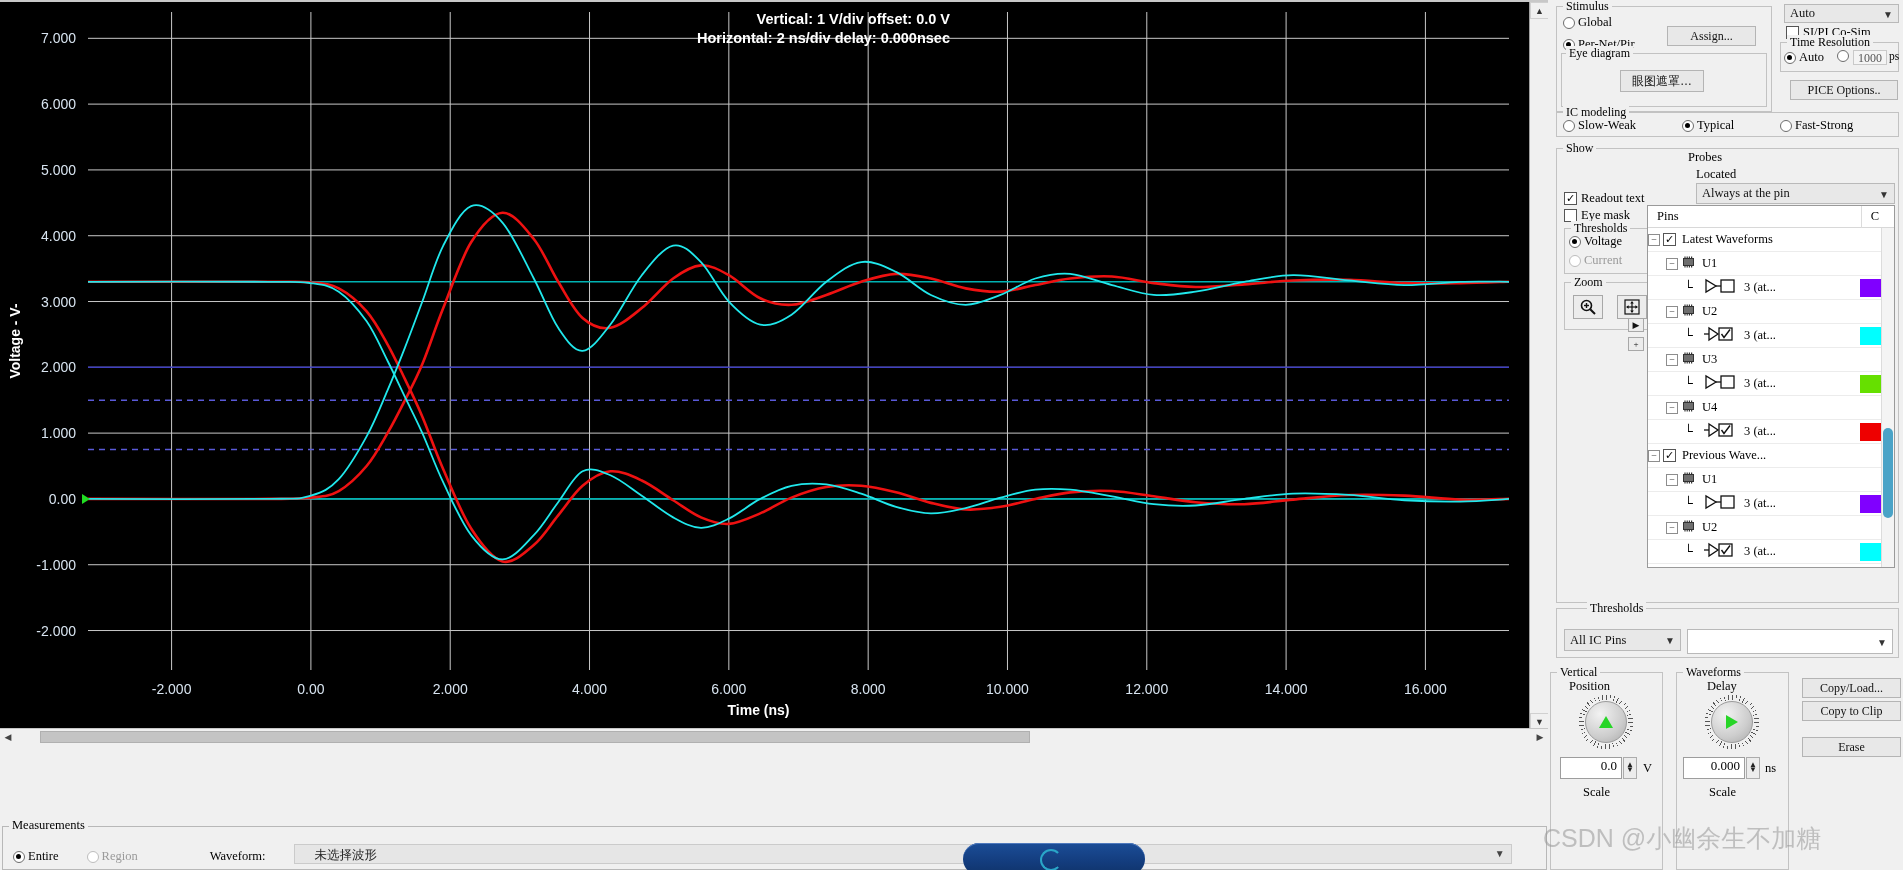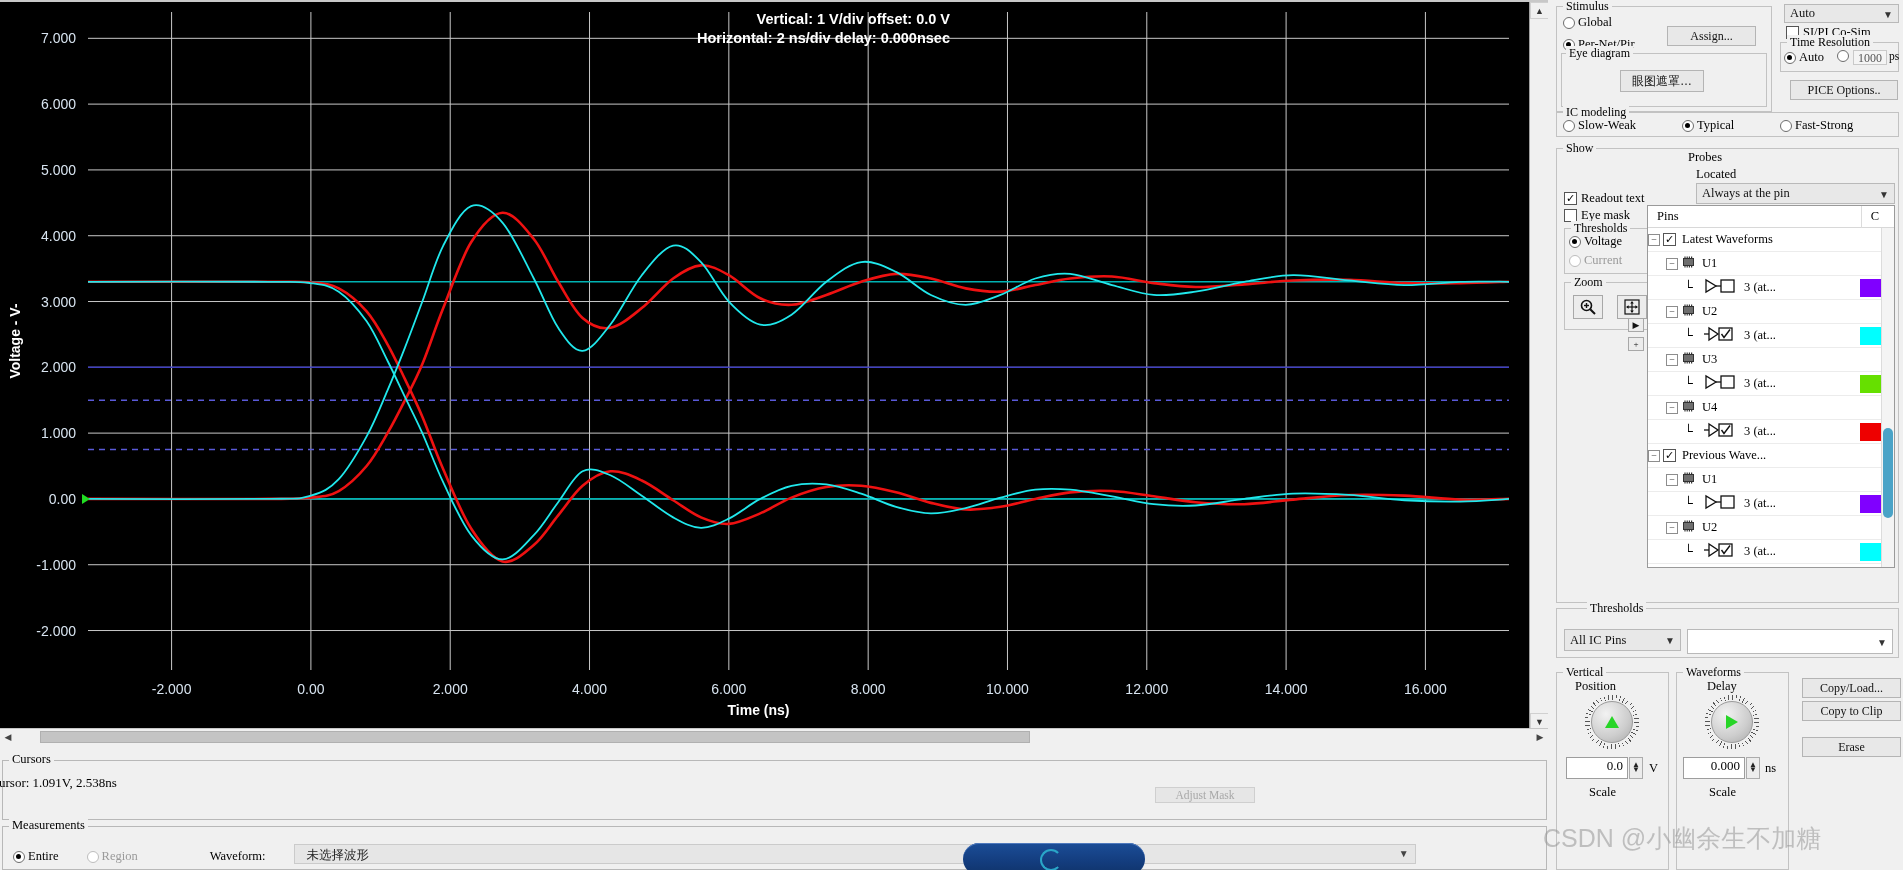--- a/index.html
+++ b/index.html
@@ -103,23 +103,23 @@
     width: 5.2px; height: 5.2px; border-radius: 50%; background: #000;
   }
   .radio.dim { color: #9a9a9a; }
   .radio.dim .dot { border-color: #bdbdbd; }
   #meas-row {
     position: absolute; left: 10px; top: 17px;
     display: flex; align-items: flex-end; gap: 28px;
   }
   #waveform-label { font-size: 12.5px; font-family: "Liberation Serif", serif; margin-left: 44px; }
   #waveform-combo {
-    width: 1122px; height: 20px; background: #e6e6e6;
+    width: 1218px; height: 20px; background: #e6e6e6;
     border: 1px solid #cbcbcb; position: relative;
-    font-size: 12.5px; color: #222; padding: 2px 12px;
+    font-size: 12.5px; color: #222; padding: 2px 20px;
     font-family: "Liberation Sans", sans-serif;
   }
   #waveform-combo .chev {
     position: absolute; right: 6px; top: 3px; font-size: 10px; color: #444;
   }
   #blue-pill {
     position: absolute; left: 963px; top: 843px;
     width: 182px; height: 32px; border-radius: 16px;
     background: linear-gradient(180deg,#1b4d97 0%,#133c7d 60%,#0f3369 100%);
     box-shadow: inset 0 1px 0 #4e79bd;
@@ -335,25 +335,20 @@
       <div class="sb-arrow sb-down">▼</div>
     </div>
 
     <div id="plot-hscroll">
       <div class="hs-left">◀</div>
       <div id="plot-hthumb"></div>
       <div class="hs-right">▶</div>
     </div>
   </div>
 
-  <div class="group-box" id="cursors-box">
-    <span class="group-label">Cursors</span>
-    <div id="cursor-readout">ursor: 1.091V,  2.538ns</div>
-    <div id="adjust-mask">Adjust Mask</div>
-  </div>
 
   <div class="group-box" id="measurements-box">
     <span class="group-label">Measurements</span>
     <div id="meas-row">
       <span class="radio on">
         <span class="dot"></span>
         <span>Entire</span>
       </span>
       <span class="radio dim">
         <span class="dot"></span>
@@ -713,21 +708,21 @@
       <div class="combo" style="position:absolute;left:7px;top:20px;width:117px;height:22px;">
         <span>All IC Pins</span>
         <span class="chev">▼</span>
       </div>
       <div class="combo" style="position:absolute;left:130px;top:20px;width:206px;height:25px;background:#fff;">
         <span></span>
         <span class="chev">▼</span>
       </div>
     </div>
 
-    <div class="rp-box" style="left:8px;top:672px;width:113px;height:198px;">
+    <div class="rp-box" style="left:2px;top:672px;width:113px;height:198px;">
       <span class="rp-legend">Vertical</span>
       <div style="position:absolute;left:18px;top:6px;font-size:12.5px;">Position</div>
       <div class="knob-wrap" style="left:34px;top:28px;">
         <div class="knob-ticks"></div>
         <div class="knob">
           <span class="tri"></span>
         </div>
       </div>
       <div class="spin-input" style="position:absolute;left:9px;top:84px;width:62px;height:22px;">0.0</div>
       <div class="spinner" style="position:absolute;left:72px;top:84px;height:22px;">

